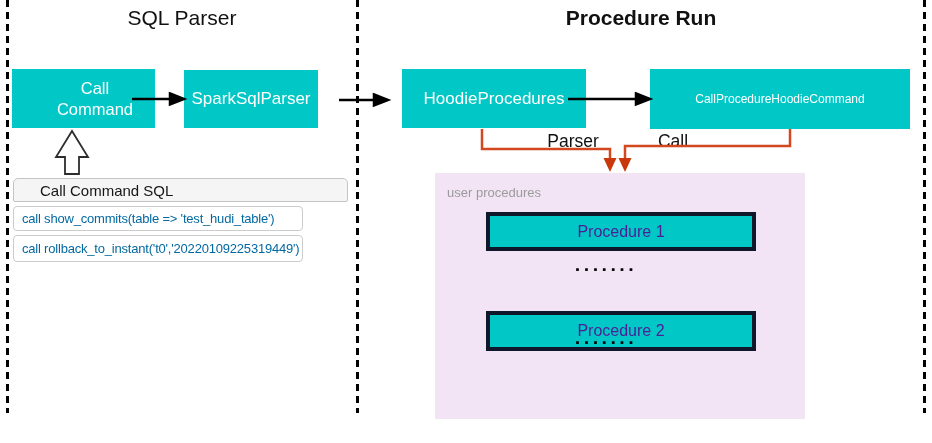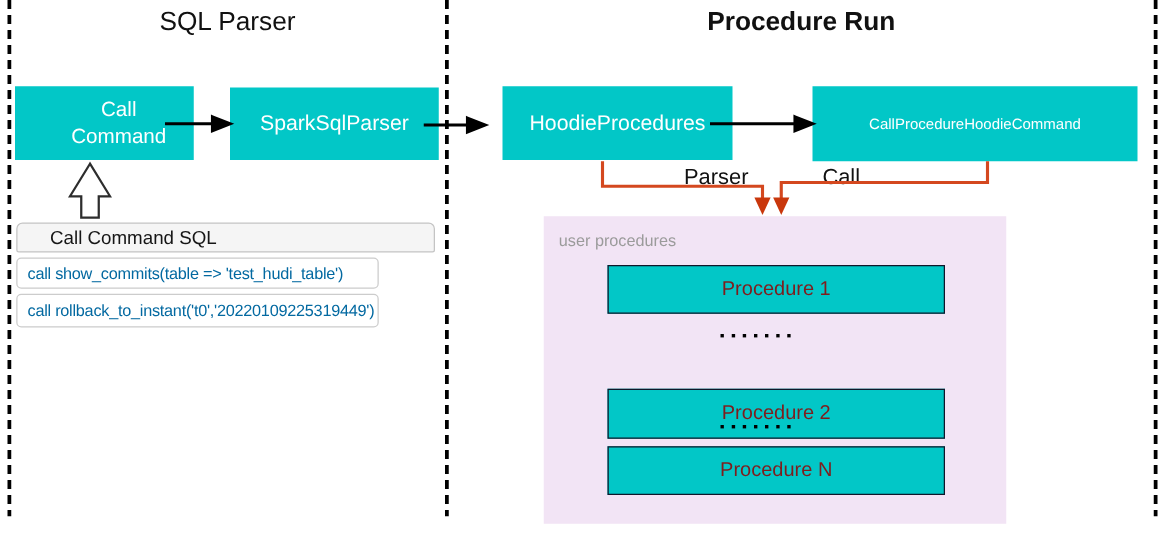--- a/index.html
+++ b/index.html
@@ -23,21 +23,21 @@
   #title-sql{left:182px;}
   #title-proc{left:641px;font-weight:bold;}
   
   .node{
     position:absolute;display:flex;align-items:center;justify-content:center;
     background:var(--c-teal,#02c7c7);color:#fff;text-align:center;
     font-size:17px;line-height:1.25;
   }
   #node-call-command{left:12px;top:69px;width:120px;height:59px;font-size:16.5px;padding-left:23px;}
   #node-call-command .lbl{width:92px;}
-  #node-spark{left:184px;top:70px;width:167px;height:58px;}
+  #node-spark{left:184px;top:70px;width:134px;height:58px;}
   #node-hoodie{left:402px;top:69px;width:184px;height:59px;}
   #node-callproc{left:650px;top:69px;width:260px;height:60px;font-size:12px;}
   
   .edge-label{
     position:absolute;transform:translateX(-50%);
     font-size:17.5px;color:#111;white-space:nowrap;
   }
   #label-build{left:573px;top:131px;}
   #label-call{left:673px;top:131px;}
   
@@ -59,22 +59,22 @@
   #proc-panel{
     position:absolute;left:435px;top:173px;width:370px;height:246px;
     background:var(--c-pink,#f2e4f5);
   }
   #proc-panel .panel-label{
     position:absolute;left:12px;top:12px;font-size:13px;color:#9b9b9b;
   }
   .proc-box{
     position:absolute;left:51px;width:270px;height:39px;
     display:flex;align-items:center;justify-content:center;
-    background:var(--c-teal,#02c7c7);border:1px solid #0f172a;
-    box-sizing:border-box;color:#7f1d1d;font-size:16px;
+    background:var(--c-teal,#02c7c7);border:4px solid #0f172a;
+    box-sizing:border-box;color:#4c1d95;font-size:16px;
   }
   #proc-1{top:39px;}
   #proc-2{top:110px;height:40px;margin-top:28px;}
   #proc-n{top:184px;}
   .proc-dots{
     position:absolute;left:51px;width:270px;text-align:center;
     transform:translateX(-14px);
     font-size:11px;font-weight:bold;letter-spacing:5px;color:#000;
   }
   #dots-1{top:90px;}
@@ -123,23 +123,20 @@
   <div id="proc-panel">
     <div class="panel-label">user procedures</div>
     <div class="proc-box" id="proc-1">
       <span>Procedure 1</span>
     </div>
     <div class="proc-dots" id="dots-1">▪▪▪▪▪▪▪</div>
     <div class="proc-box" id="proc-2">
       <span>Procedure 2</span>
     </div>
     <div class="proc-dots" id="dots-2">▪▪▪▪▪▪▪</div>
-    <div class="proc-box" id="proc-n">
-      <span>Procedure N</span>
-    </div>
   </div>
 
   <svg id="connectors" width="932" height="443" viewBox="0 0 932 443">
 
     <g stroke="#000" stroke-width="2.5" fill="#000">
       <line x1="132" y1="99" x2="172" y2="99"></line>
       <polygon points="170,93.5 184,99 170,104.5"></polygon>
       <line x1="339" y1="100" x2="376" y2="100"></line>
       <polygon points="374,94.5 388,100 374,105.5"></polygon>
       <line x1="568" y1="99" x2="638" y2="99"></line>

